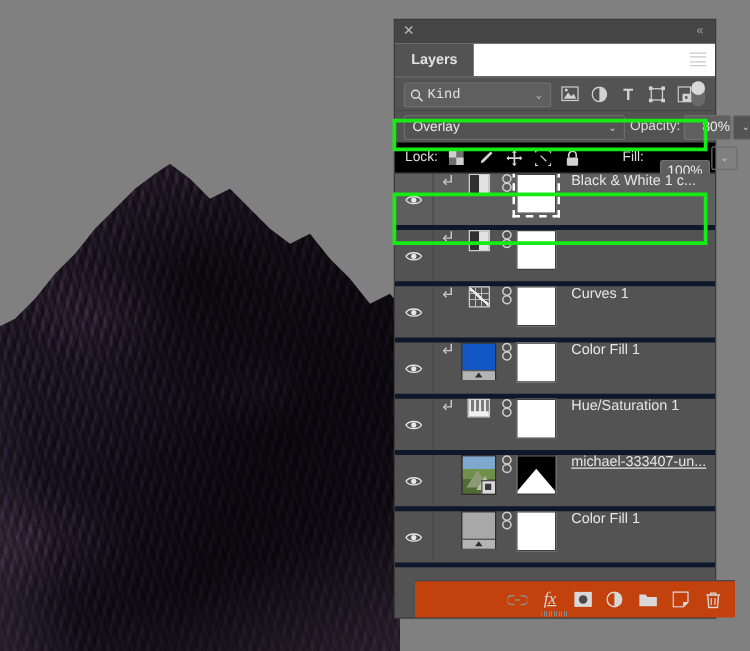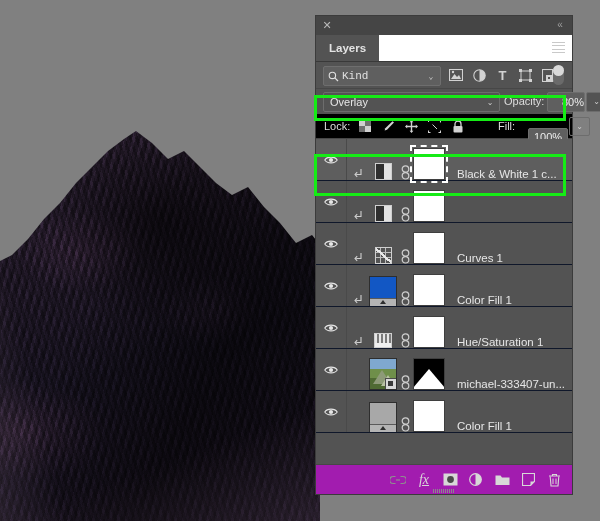--- a/index.html
+++ b/index.html
@@ -234,22 +234,22 @@
   
   .layer-list {
     position: relative;
     background: #535353;
     height: 315px;
     overflow: hidden;
   }
   .layer-row {
     position: relative;
     height: 41px;
-    border-bottom: 1px solid #0f172a;
-    display: flex; align-items: flex-end;
+    border-bottom: 4px solid #0f172a;
+    display: flex; align-items: flex-start;
   }
   .layer-row.selected { background: #5e5e5e; }
   .eye-cell {
     width: 30px; height: 41px;
     display: flex; align-items: center; justify-content: center;
     border-right: 1px solid #4a4a4a;
   }
   .clip-cell {
     width: 22px; display: flex; align-items: center; justify-content: center;
   }
@@ -271,21 +271,21 @@
   .mask-thumb.selected-mask {
     outline: 2px dashed #ffffff;
     outline-offset: 1px;
   }
   .name-cell {
     flex: 1; padding-left: 4px;
     color: #e6e6e6;
     font-size: 11.5px;
     white-space: nowrap; overflow: hidden;
   }
-  .name-cell.underlined { }
+  .name-cell.underlined { text-decoration: underline; }
 
   
   .ic-bw {
     width: 15px; height: 15px;
     border: 1px solid #cfcfcf;
     background: linear-gradient(to right, #2f2f2f 0 50%, #e2e2e2 50% 100%);
   }
   .ic-curves {
     width: 15px; height: 15px;
     border: 1px solid #cfcfcf;
@@ -371,24 +371,24 @@
     left: 50%; bottom: 0; margin-left: -17px;
     width: 0; height: 0;
     border-left: 17px solid transparent;
     border-right: 17px solid transparent;
     border-bottom: 20px solid #ffffff;
   }
 
   
   .panel-bottom {
     position: absolute;
-    left: 0; bottom: 0;
+    left: 16px; bottom: 0;
     width: 100%;
     height: 30px;
-    background: #a21caf;
+    background: #c2410c;
     border-top: 1px solid #474747;
     display: flex; align-items: center; justify-content: flex-end;
     padding-right: 5px;
     box-sizing: border-box;
     text-decoration: underline;
   }
   .bt-ic {
     width: 26px; height: 24px;
     display: flex; align-items: center; justify-content: center;
     color: #d2d2d2;

